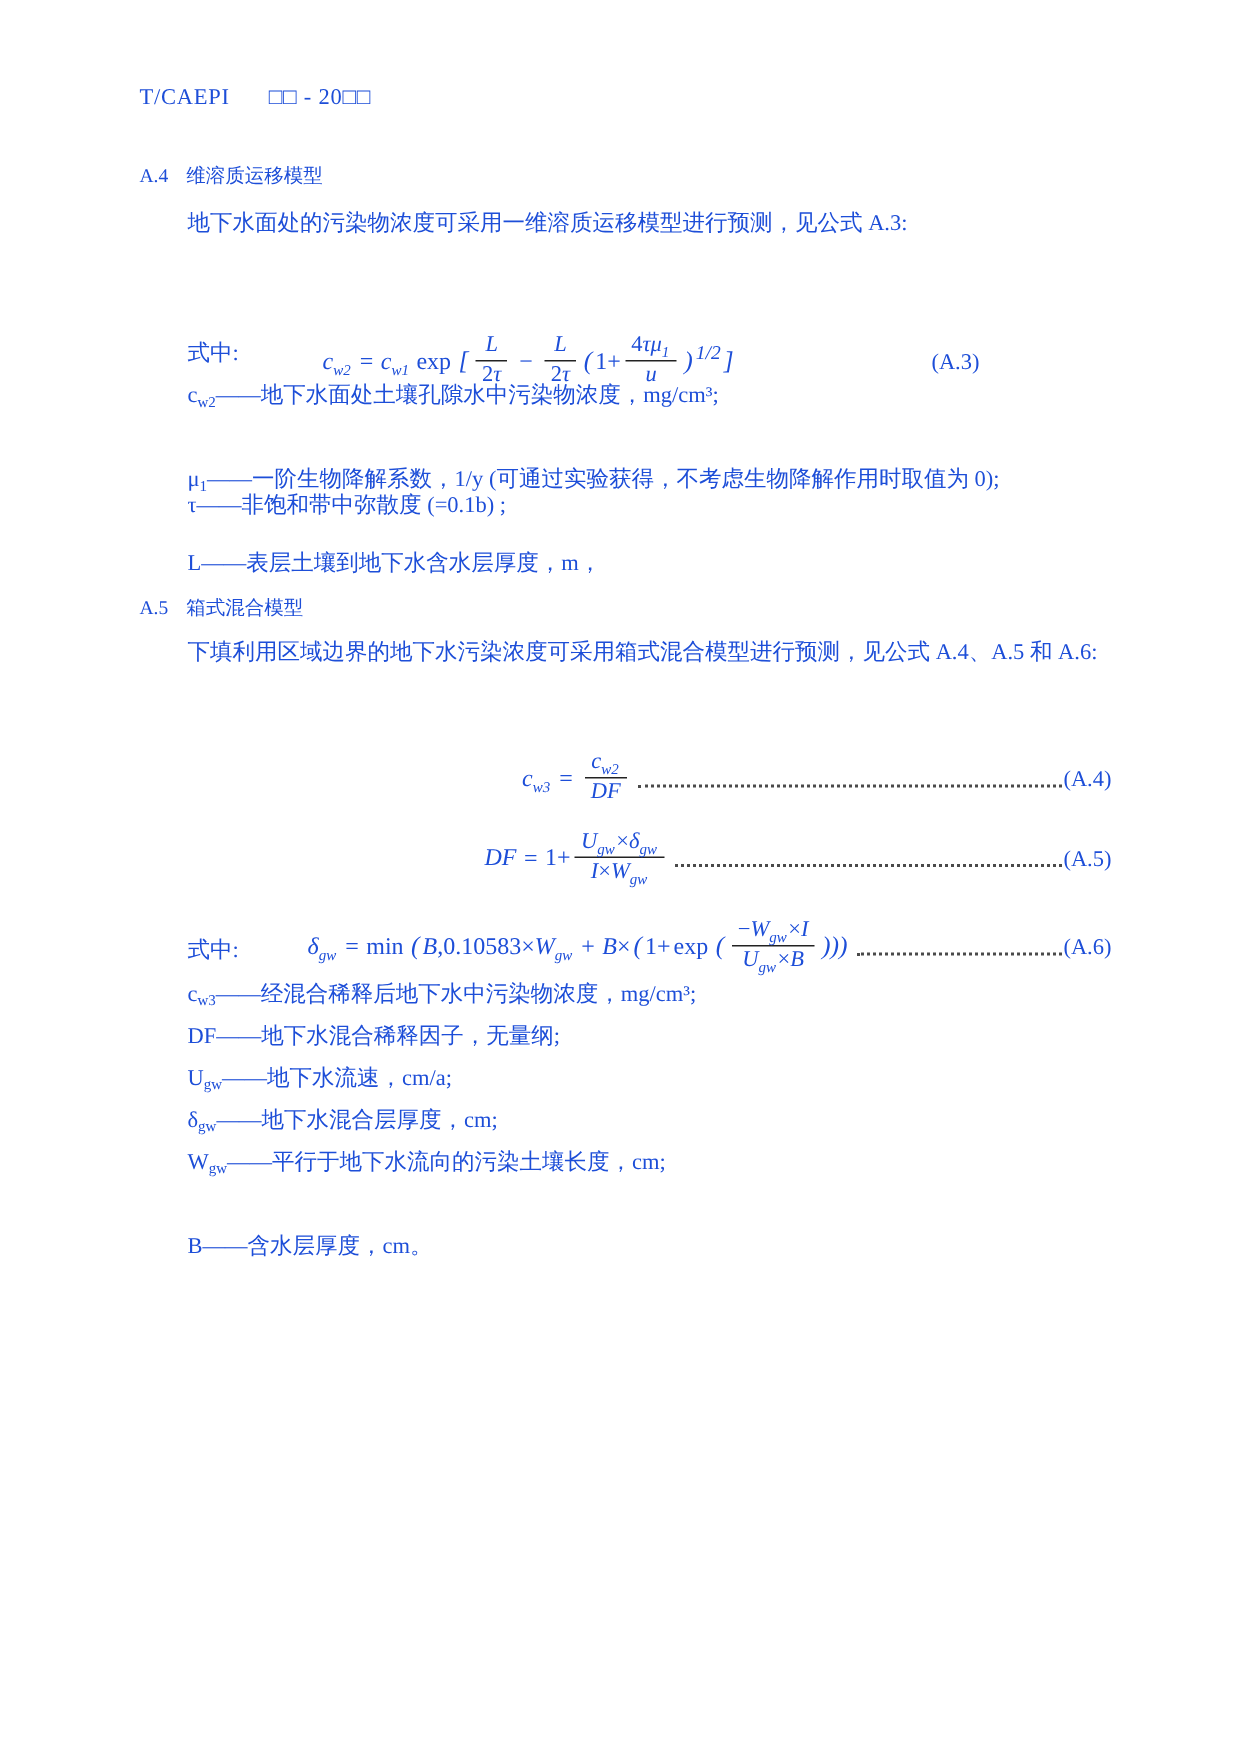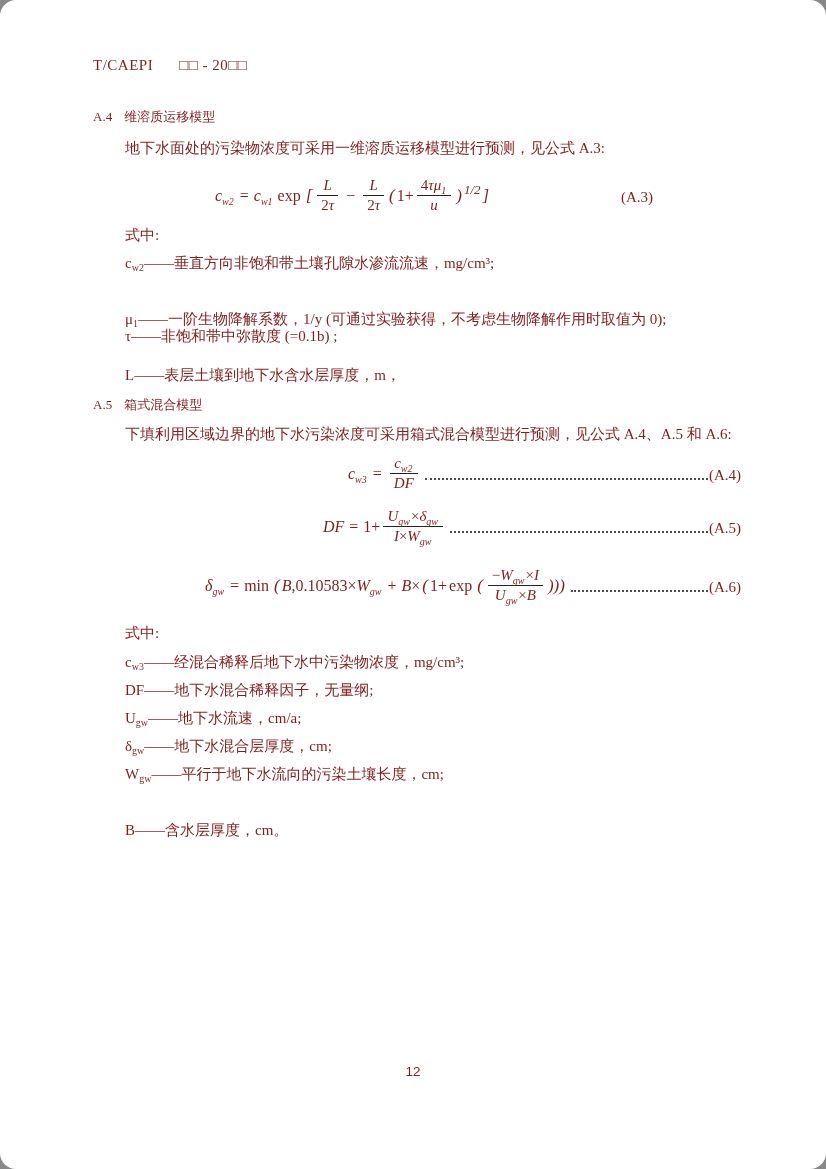--- a/index.html
+++ b/index.html
@@ -2,35 +2,34 @@
 <html><head>
 <meta charset="utf-8">
 <style>
   html,body{margin:0;padding:0;background:#888;}
   .page{
     position:relative;
     width:826px;height:1169px;
     margin:0 auto;
     background:#ffffff;
     font-family:"Liberation Serif","DejaVu Serif",serif;
-    color:#7f1d1d;
+    color:#1d4ed8;
     overflow:hidden;
-    border-radius:16px;
   }
   .abs{position:absolute;}
   .doc-header{left:93px;top:57px;font-size:15px;letter-spacing:.5px;white-space:nowrap;}
   .doc-header .gap{display:inline-block;width:26px;}
   .sec-head{left:93px;font-size:13px;white-space:nowrap;}
   .sec-head .num{margin-right:12px;}
   .para{left:125px;font-size:15px;white-space:nowrap;}
   .where{left:125px;font-size:15px;}
   .def{left:125px;font-size:15px;white-space:nowrap;}
   .def .dsub{font-size:10px;position:relative;top:3px;}
   
-  .feq{position:absolute;left:93px;display:flex;align-items:center;font-size:16px;}
+  .feq{position:absolute;left:93px;display:flex;align-items:center;font-size:16px;margin-top:45px;}
   .fbody{display:inline-block;white-space:nowrap;}
   .v{font-style:italic;font-family:"Liberation Serif",serif;}
   .br{font-style:italic;margin:0 2px;font-size:17px;}
   .op{margin:0 5px;}
   .fn{margin-right:3px;}
   .fsub{font-size:10px;font-style:italic;position:relative;top:4px;margin-right:1px;}
   .fsup{font-size:13px;position:relative;top:-7px;font-style:italic;}
   .frac{display:inline-block;vertical-align:middle;text-align:center;font-size:15px;line-height:1.25;margin:0 3px;position:relative;top:-2px;}
   .frac .num{display:block;padding:0 4px;}
   .frac .den{display:block;border-top:1px solid #222;padding:0 4px;}
@@ -50,21 +49,21 @@
 
   <div class="abs para" style="top:139px">地下水面处的污染物浓度可采用一维溶质运移模型进行预测，见公式 A.3:</div>
 
   <div class="feq" style="top:169px;height:56px;width:560px">
     <span class="fbody" style="margin-left:122px"><i class="v">c</i><span class="fsub">w2</span><span class="op">=</span><i class="v">c</i><span class="fsub">w1</span> <span class="fn">exp</span><i class="br">[</i><span class="frac"><span class="num"><i class="v">L</i></span><span class="den"><span>2</span><i class="v">τ</i></span></span><span class="op">−</span><span class="frac"><span class="num"><i class="v">L</i></span><span class="den"><span>2</span><i class="v">τ</i></span></span><i class="br">(</i><span>1+</span><span class="frac"><span class="num"><span>4</span><i class="v">τμ</i><span class="fsub">1</span></span><span class="den"><i class="v">u</i></span></span><i class="br">)</i><span class="fsup">1/2</span><i class="br">]</i></span>
     <span class="flabel a3label">(A.3)</span>
   </div>
 
   <div class="abs where" style="top:226px">式中:</div>
 
-  <div class="abs def" style="top:254px"><span>c</span><span class="dsub">w2</span><span>——垂直方向非饱和带土壤孔隙水渗流流速，mg/cm³;</span></div>
+  <div class="abs def" style="top:254px"><span>c</span><span class="dsub">w2</span><span>——地下水面处土壤孔隙水中污染物浓度，mg/cm³;</span></div>
   <div class="abs def" style="top:310px"><span>μ</span><span class="dsub">1</span><span>——一阶生物降解系数，1/y (可通过实验获得，不考虑生物降解作用时取值为 0);</span></div>
   <div class="abs def" style="top:327px"><span>τ</span><span class="dsub"></span><span>——非饱和带中弥散度 (=0.1b) ;</span></div>
   <div class="abs def" style="top:366px"><span>L</span><span class="dsub"></span><span>——表层土壤到地下水含水层厚度，m，</span></div>
 
   <div class="abs sec-head" style="top:396px"><span class="num">A.5</span><span>箱式混合模型</span></div>
 
   <div class="abs para" style="top:425px">下填利用区域边界的地下水污染浓度可采用箱式混合模型进行预测，见公式 A.4、A.5 和 A.6:</div>
 
   <div class="feq" style="top:451px;height:48px;width:648px">
     <span class="fbody" style="margin-left:255px"><i class="v">c</i><span class="fsub">w3</span><span class="op">=</span><span class="frac"><span class="num"><i class="v">c</i><span class="fsub">w2</span></span><span class="den"><i class="v">DF</i></span></span></span>
@@ -86,15 +85,14 @@
 
   <div class="abs where" style="top:624px">式中:</div>
 
   <div class="abs def" style="top:653px"><span>c</span><span class="dsub">w3</span><span>——经混合稀释后地下水中污染物浓度，mg/cm³;</span></div>
   <div class="abs def" style="top:681px"><span>DF</span><span class="dsub"></span><span>——地下水混合稀释因子，无量纲;</span></div>
   <div class="abs def" style="top:709px"><span>U</span><span class="dsub">gw</span><span>——地下水流速，cm/a;</span></div>
   <div class="abs def" style="top:737px"><span>δ</span><span class="dsub">gw</span><span>——地下水混合层厚度，cm;</span></div>
   <div class="abs def" style="top:765px"><span>W</span><span class="dsub">gw</span><span>——平行于地下水流向的污染土壤长度，cm;</span></div>
   <div class="abs def" style="top:821px"><span>B</span><span class="dsub"></span><span>——含水层厚度，cm。</span></div>
 
-  <div class="abs page-num">12</div>
 
 </div>
 
 </body></html>

